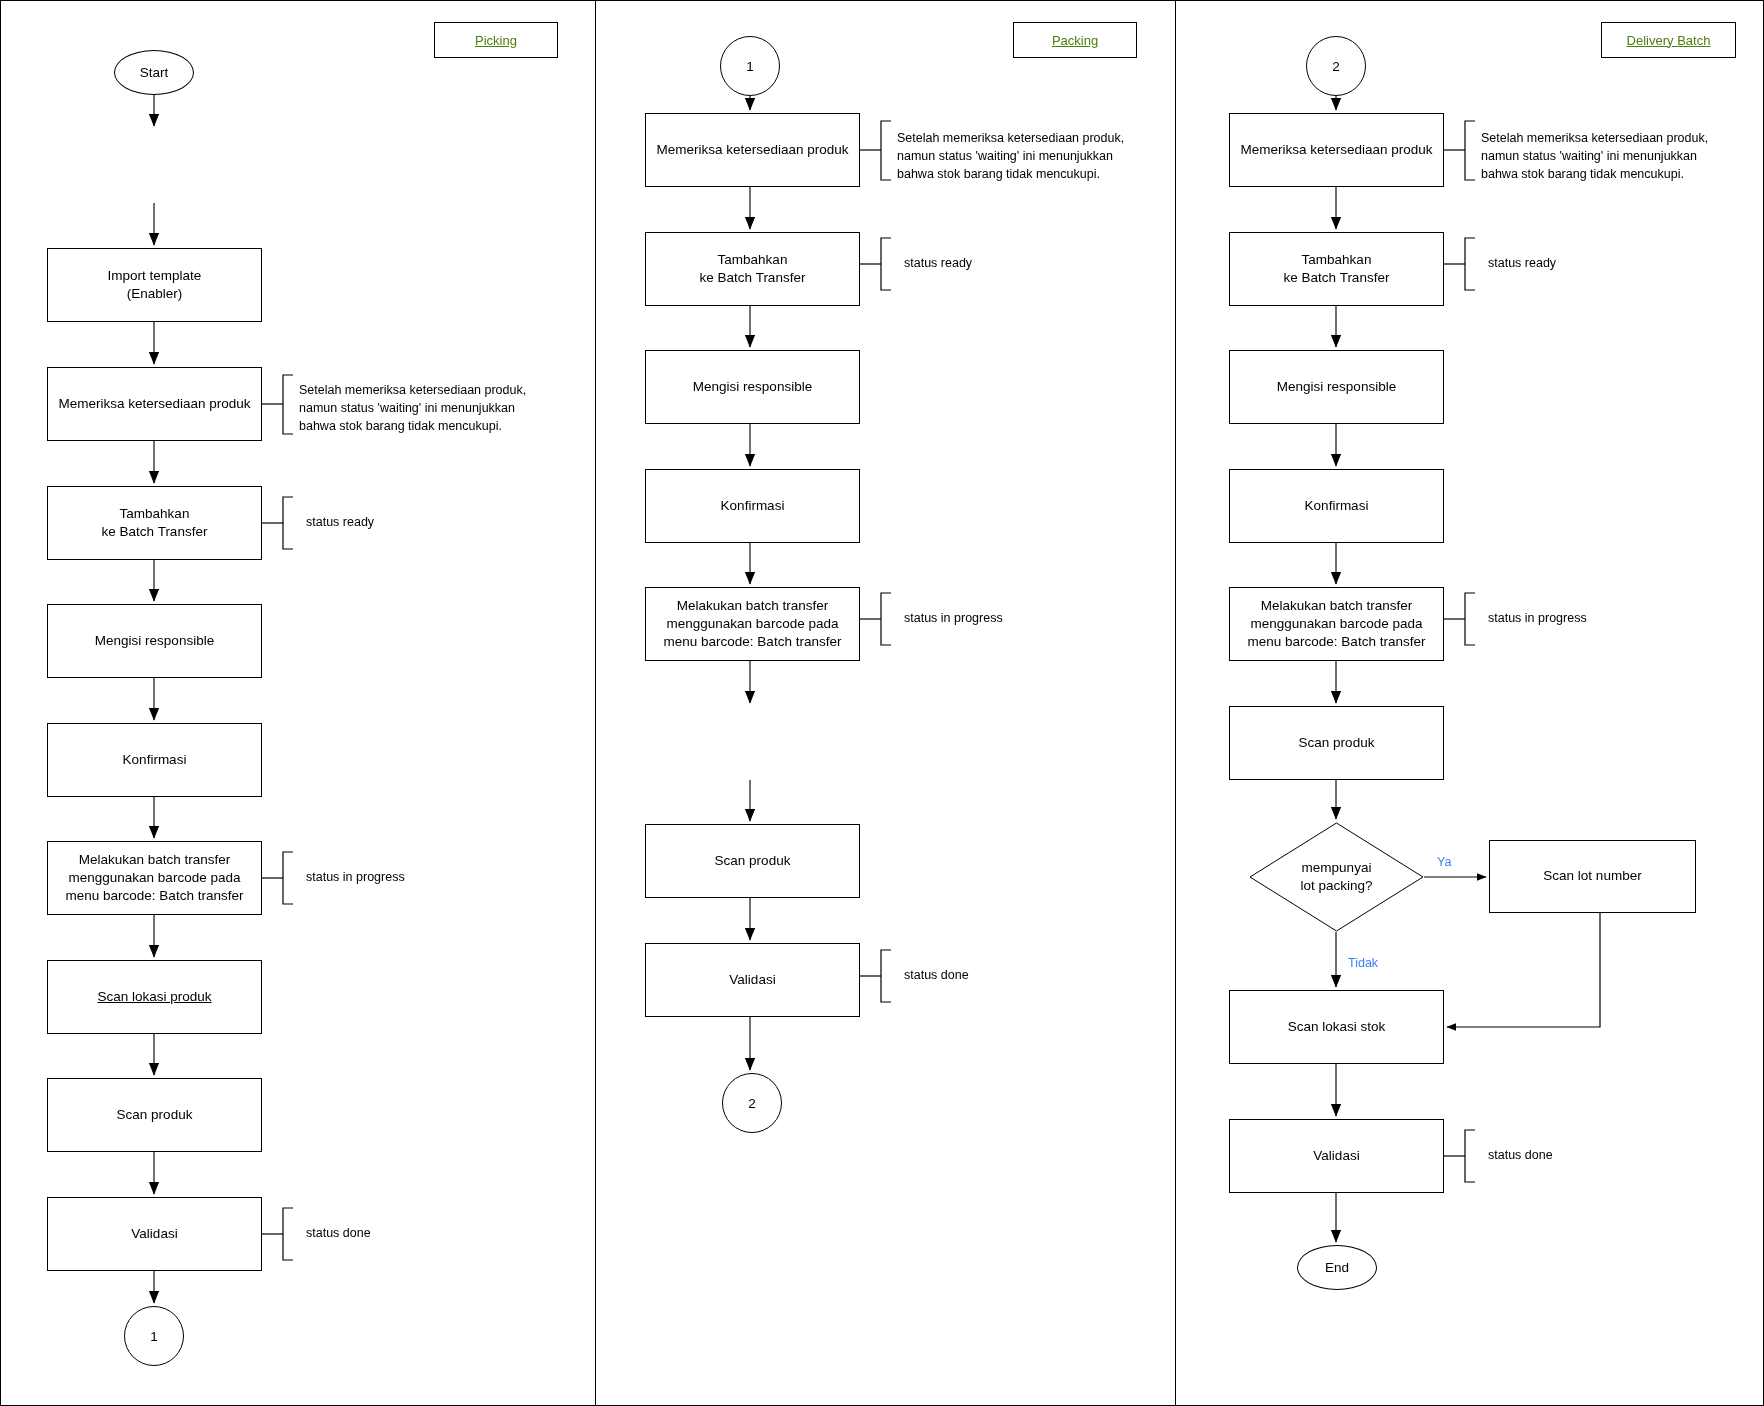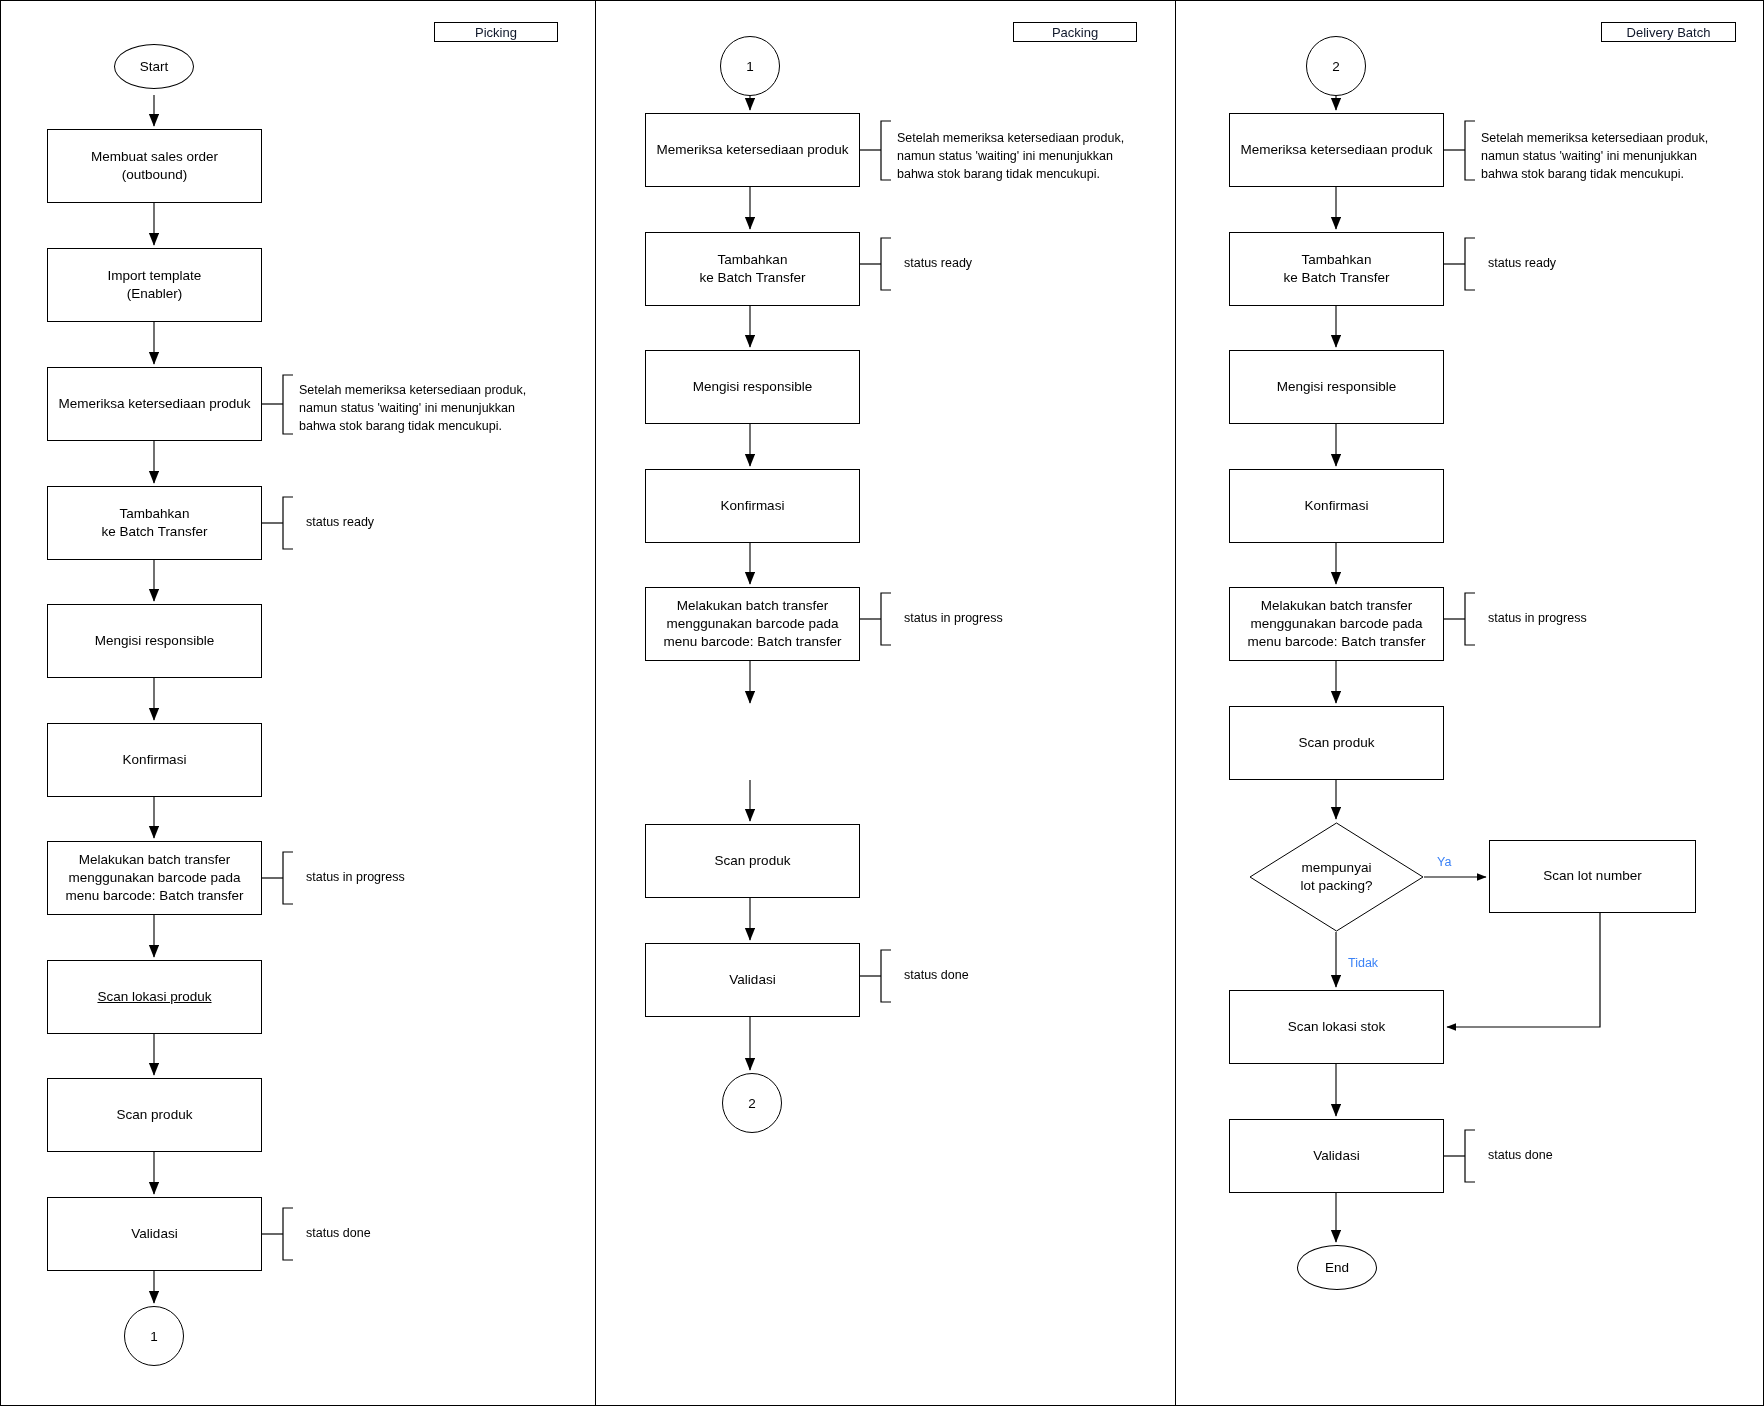--- a/index.html
+++ b/index.html
@@ -25,25 +25,26 @@
   .frame-left  { position: absolute; left: 0;    top: 0; width: 1px;  height: 1406px; background: #000; }
   .frame-right { position: absolute; left: 1763px; top: 0; width: 1px; height: 1406px; background: #000; }
   .frame-top   { position: absolute; left: 0; top: 0;    width: 1764px; height: 1px; background: #000; }
   .frame-bot   { position: absolute; left: 0; top: 1405px; width: 1764px; height: 1px; background: #000; }
 
   .lane-title {
     position: absolute;
     border: 1px solid #000;
     background: #fff;
     font-size: 13px;
-    color: #0f172a;
-    display: flex;
-    align-items: center;
-    justify-content: center;
-    height: 20px;
+    color: #4d7c0f;
+    display: flex;
+    align-items: center;
+    justify-content: center;
+    height: 36px;
+    text-decoration: underline;
   }
 
   .node {
     position: absolute;
     border: 1px solid #000;
     background: #ffffff;
     display: flex;
     align-items: center;
     justify-content: center;
     text-align: center;
@@ -123,24 +124,22 @@
   <div class="frame-top"></div>
   <div class="frame-bot"></div>
 
   <div class="lane-border" style="left:595px;"></div>
   <div class="lane-border" style="left:1175px;"></div>
 
   <div class="lane-title" style="left:434px;top:22px;width:124px;">Picking</div>
   <div class="lane-title" style="left:1013px;top:22px;width:124px;">Packing</div>
   <div class="lane-title" style="left:1601px;top:22px;width:135px;">Delivery Batch</div>
 
-  <div class="terminal" style="left:114px;top:44px;width:80px;height:45px;">Start</div>
-
-  <div class="node" style="left:47px;top:129px;width:215px;height:74px;">Membuat sales order
-(outbound)</div>
+  <div class="terminal" style="left:114px;top:50px;width:80px;height:45px;">Start</div>
+
   <div class="node" style="left:47px;top:248px;width:215px;height:74px;">Import template
 (Enabler)</div>
   <div class="node" style="left:47px;top:367px;width:215px;height:74px;">Memeriksa ketersediaan produk</div>
   <div class="node" style="left:47px;top:486px;width:215px;height:74px;">Tambahkan
 ke Batch Transfer</div>
   <div class="node" style="left:47px;top:604px;width:215px;height:74px;">Mengisi responsible</div>
   <div class="node" style="left:47px;top:723px;width:215px;height:74px;">Konfirmasi</div>
   <div class="node" style="left:47px;top:841px;width:215px;height:74px;">Melakukan batch transfer
 menggunakan barcode pada
 menu barcode: Batch transfer</div>

